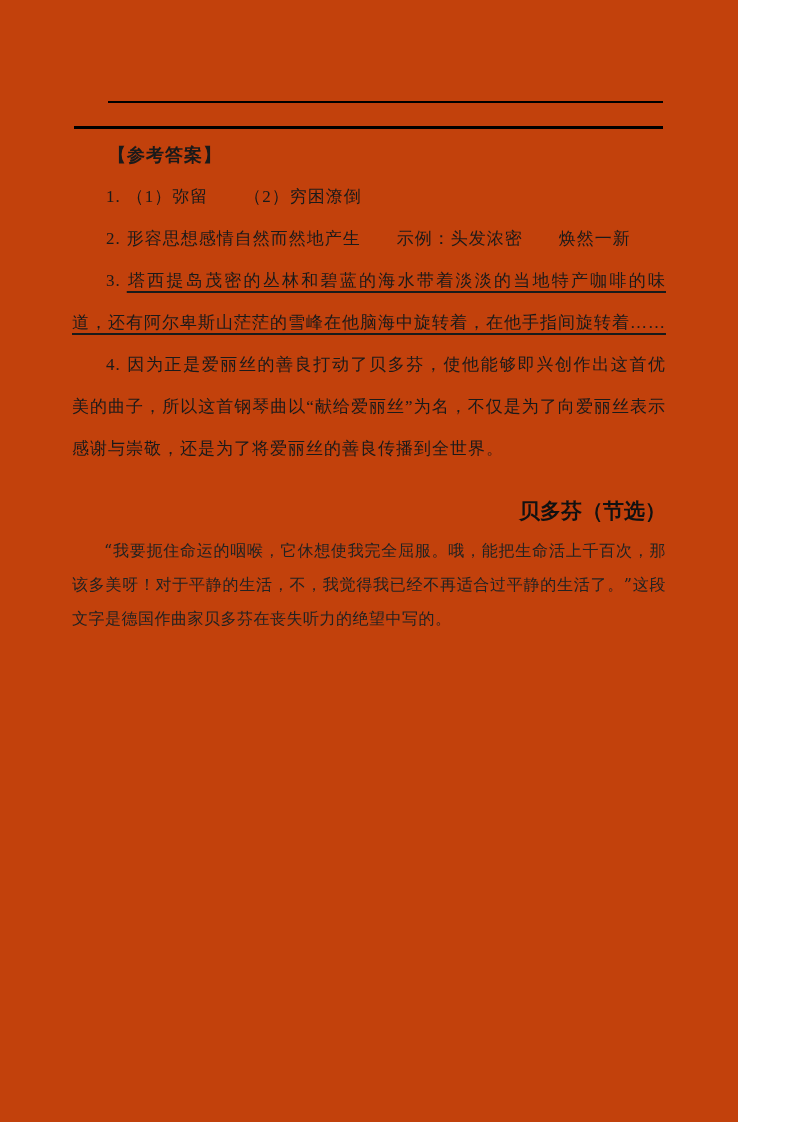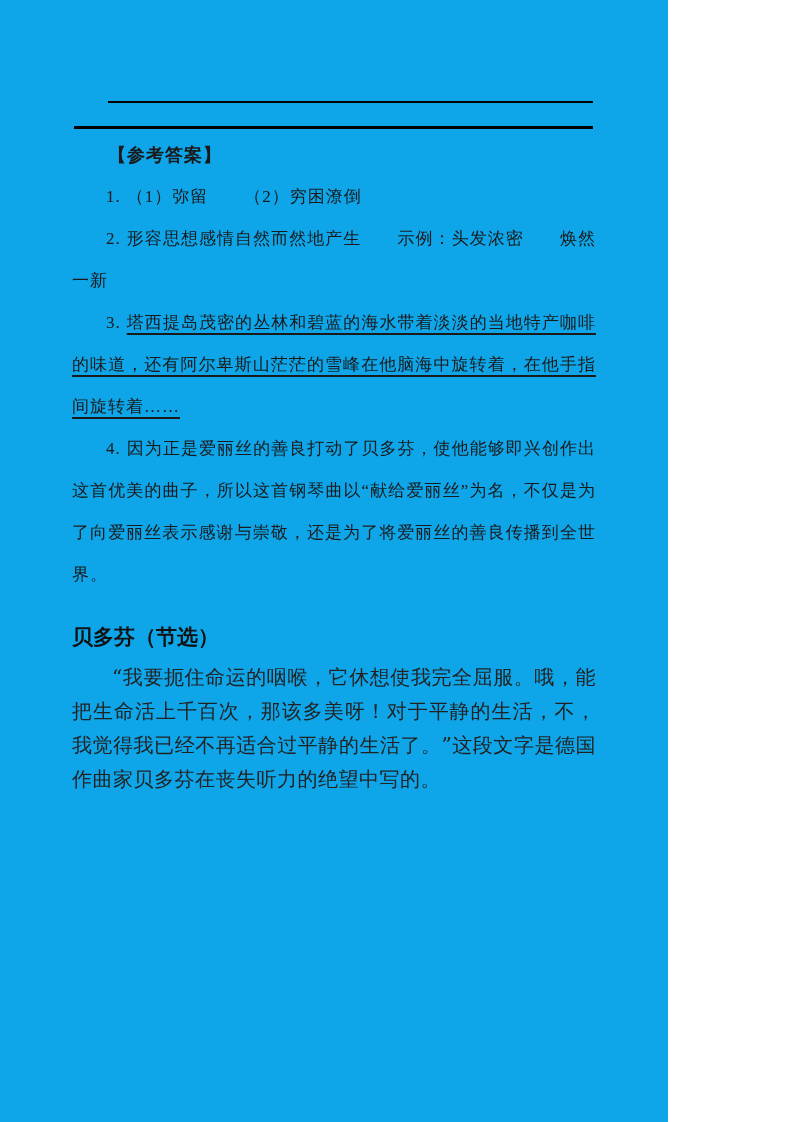--- a/index.html
+++ b/index.html
@@ -2,23 +2,23 @@
 <html lang="zh"><head>
 <meta charset="utf-8">
 <style>
   html, body {
     margin: 0;
     padding: 0;
     background: #ffffff;
   }
   .page {
     position: relative;
-    width: 668px;
+    width: 738px;
     height: 1122px;
-    background: #0ea5e9;
+    background: #c2410c;
     overflow: hidden;
     color: #1a1a1a;
   }
   
   .rule-thin {
     position: absolute;
     left: 108px;
     right: 75px;
     top: 101px;
     height: 1.5px;
@@ -64,28 +64,28 @@
     text-decoration: underline;
     text-decoration-thickness: 1.5px;
     text-underline-offset: 5px;
   }
   
   .article-title {
     font-family: "Liberation Sans", "DejaVu Sans", sans-serif;
     font-weight: bold;
     font-size: 21px;
     line-height: 26px;
-    text-align: left;
+    text-align: right;
     margin: 28px 0 0 0;
     color: #111;
   }
   .article {
     margin-top: 10px;
     font-family: "DejaVu Serif", "Liberation Serif", serif;
-    font-size: 20px;
+    font-size: 16px;
     line-height: 34px;
     letter-spacing: 0.5px;
     text-align: justify;
     text-align-last: left;
     color: #222;
   }
   .article p {
     margin: 0;
     text-indent: 2em;
   }

